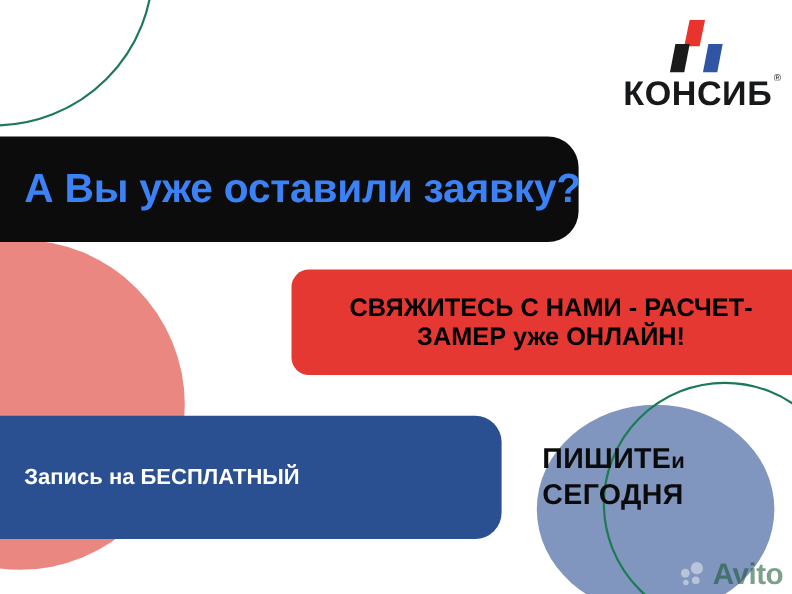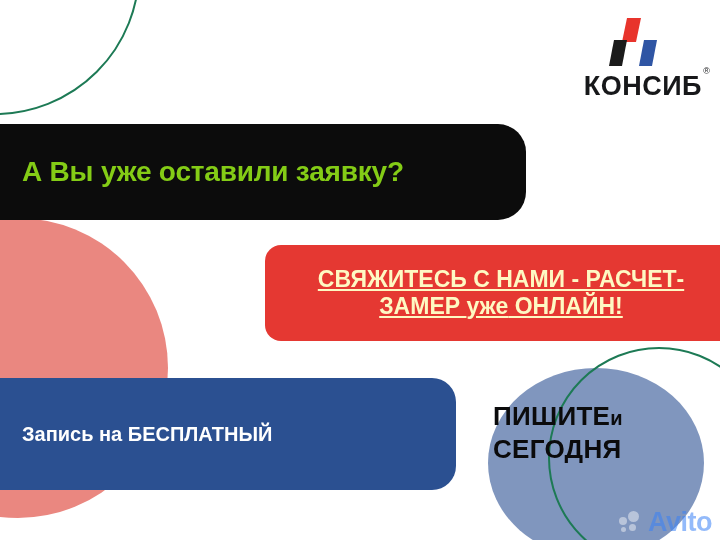--- a/index.html
+++ b/index.html
@@ -68,21 +68,21 @@
     position: absolute;
     right: 44px;
     top: 0;
     width: 66px;
     height: 48px;
   }
   .logo-wordmark {
     position: absolute;
     right: 8px;
     bottom: 0;
-    font-size: 27px;
+    font-size: 31px;
     font-weight: bold;
     letter-spacing: 0.5px;
     color: #17181a;
     line-height: 1;
     white-space: nowrap;
   }
   .logo-reg {
     position: absolute;
     right: 0px;
     bottom: 24px;
@@ -102,46 +102,45 @@
     left: -26px;
     top: 124px;
     width: 552px;
     height: 96px;
     background: #0c0c0c;
     border-radius: 28px;
     padding-left: 48px;
     padding-right: 22px;
   }
   .banner-black .txt {
-    color: #84cc16;
-    font-size: 28px;
+    color: #3b82f6;
+    font-size: 37px;
     font-weight: bold;
     letter-spacing: -0.2px;
     line-height: 1.1;
     white-space: nowrap;
     text-align: center;
   }
 
   .banner-red {
     left: 265px;
     top: 245px;
     width: 470px;
     height: 96px;
     background: #e53832;
     border-radius: 16px;
     padding: 0 18px 0 20px;
     justify-content: center;
   }
   .banner-red .txt {
-    color: #fef9c3;
+    color: #000000;
     font-size: 23px;
     font-weight: bold;
     line-height: 1.18;
     text-align: center;
-    text-decoration: underline;
   }
   .banner-red .lc {
     text-transform: none;
     font-weight: bold;
   }
 
   .banner-blue {
     left: -26px;
     top: 378px;
     width: 482px;
@@ -192,21 +191,21 @@
     border-radius: 50%;
     background: #e7eaf1;
   }
   .avito-wm .dots i.d1 { width: 11px; height: 11px; left: 9px;  top: 0px; }
   .avito-wm .dots i.d2 { width: 8px;  height: 8px;  left: 0px;  top: 6px; }
   .avito-wm .dots i.d3 { width: 7px;  height: 7px;  left: 10px; top: 13px; }
   .avito-wm .dots i.d4 { width: 5px;  height: 5px;  left: 2px;  top: 16px; }
   .avito-wm .word {
     font-size: 27px;
     font-weight: bold;
-    color: #3b82f6;
+    color: #14532d;
     line-height: 1;
     letter-spacing: -0.5px;
   }
 </style>
 </head>
 <body>
 
 <div id="canvas">
 
   <div class="deco-circle-outline-tl"></div>

